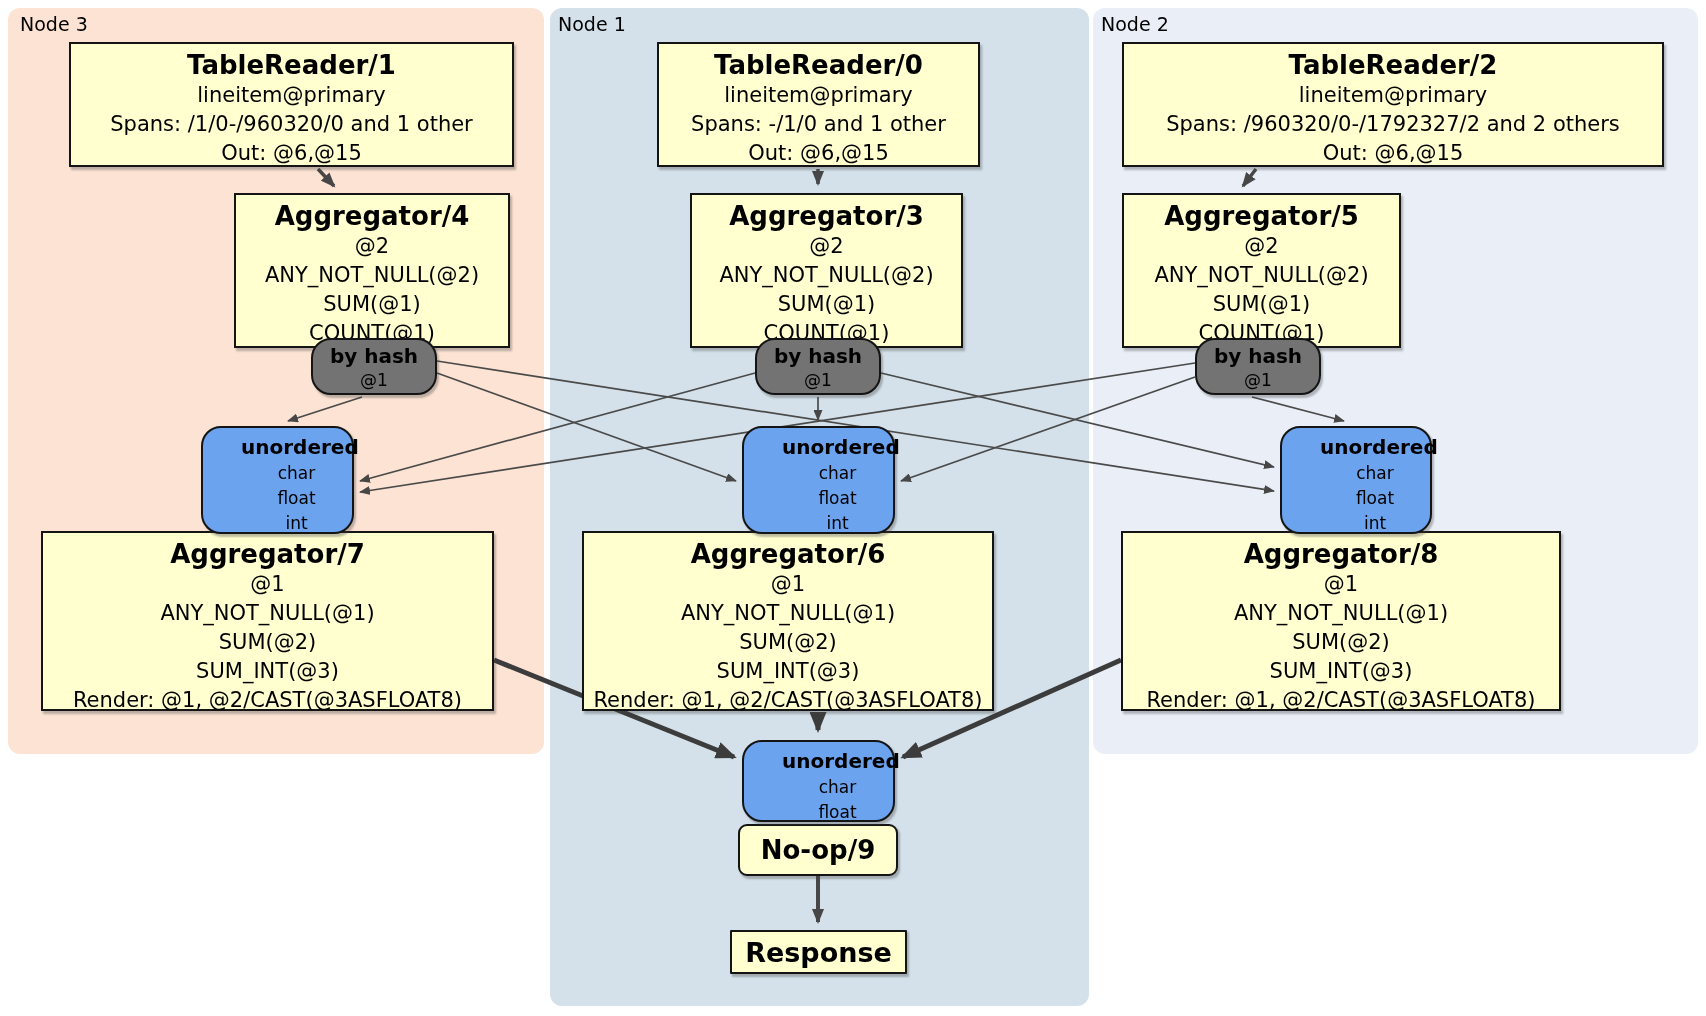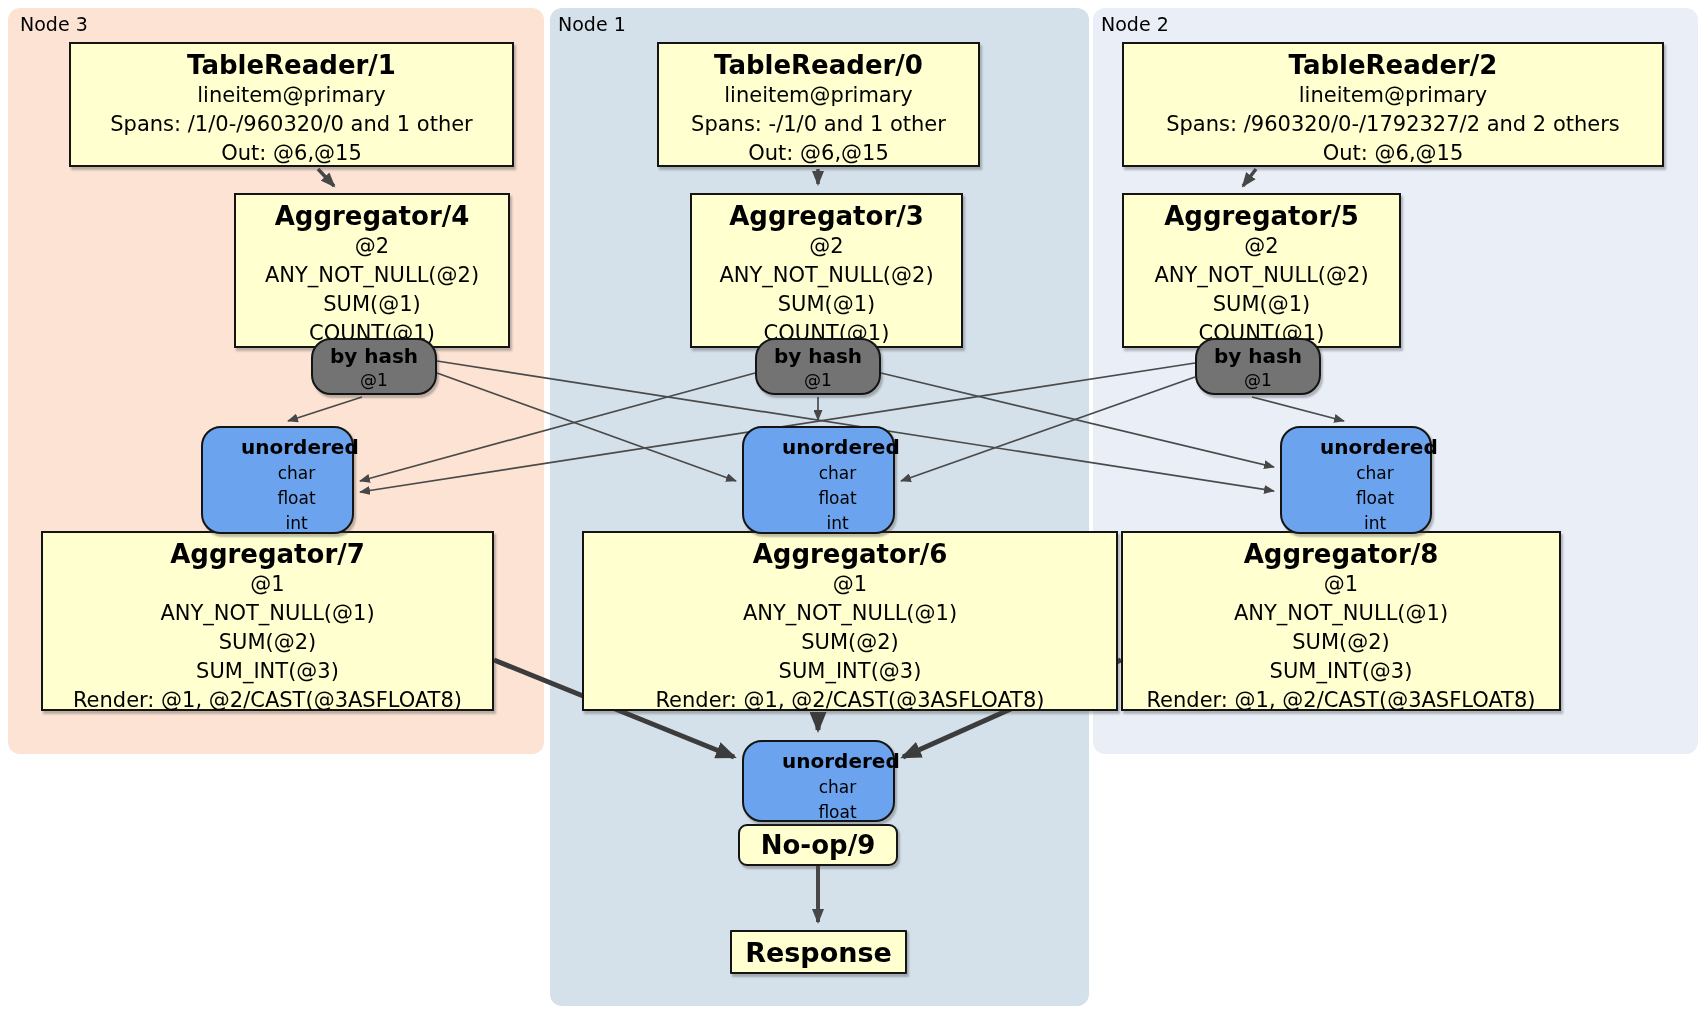--- a/index.html
+++ b/index.html
@@ -132,21 +132,21 @@
   <div class="box pill router" style="left:755px; top:338px; width:126px; height:57px;">
     <div class="t">by hash</div>
     <div class="l">@1</div>
   </div>
   <div class="box pill sync" style="left:742px; top:426px; width:153px; height:108px;">
     <div class="t">unordered</div>
     <div class="l">char</div>
     <div class="l">float</div>
     <div class="l">int</div>
   </div>
-  <div class="box" style="left:582px; top:531px; width:536px; height:180px;">
+  <div class="box" style="left:582px; top:531px; width:412px; height:180px;">
     <div class="t">Aggregator/6</div>
     <div class="l">@1</div>
     <div class="l">ANY_NOT_NULL(@1)</div>
     <div class="l">SUM(@2)</div>
     <div class="l">SUM_INT(@3)</div>
     <div class="l">Render: @1, @2/CAST(@3ASFLOAT8)</div>
   </div>
 
   <div class="box" style="left:1122px; top:42px; width:542px; height:125px;">
     <div class="t">TableReader/2</div>
@@ -178,20 +178,20 @@
     <div class="l">SUM(@2)</div>
     <div class="l">SUM_INT(@3)</div>
     <div class="l">Render: @1, @2/CAST(@3ASFLOAT8)</div>
   </div>
 
   <div class="box pill sync" style="left:742px; top:740px; width:153px; height:82px;">
     <div class="t">unordered</div>
     <div class="l">char</div>
     <div class="l">float</div>
   </div>
-  <div class="box single" style="left:738px; top:824px; width:160px; height:42px; border-radius:9px;">
+  <div class="box single" style="left:738px; top:824px; width:160px; height:52px; border-radius:9px;">
     <div class="t" style="font-size:26px;">No-op/9</div>
   </div>
   <div class="box single" style="left:730px; top:930px; width:177px; height:44px; border-radius:1px;">
     <div class="t" style="font-size:27px;">Response</div>
   </div>
 
 </div>
 
 </body></html>

